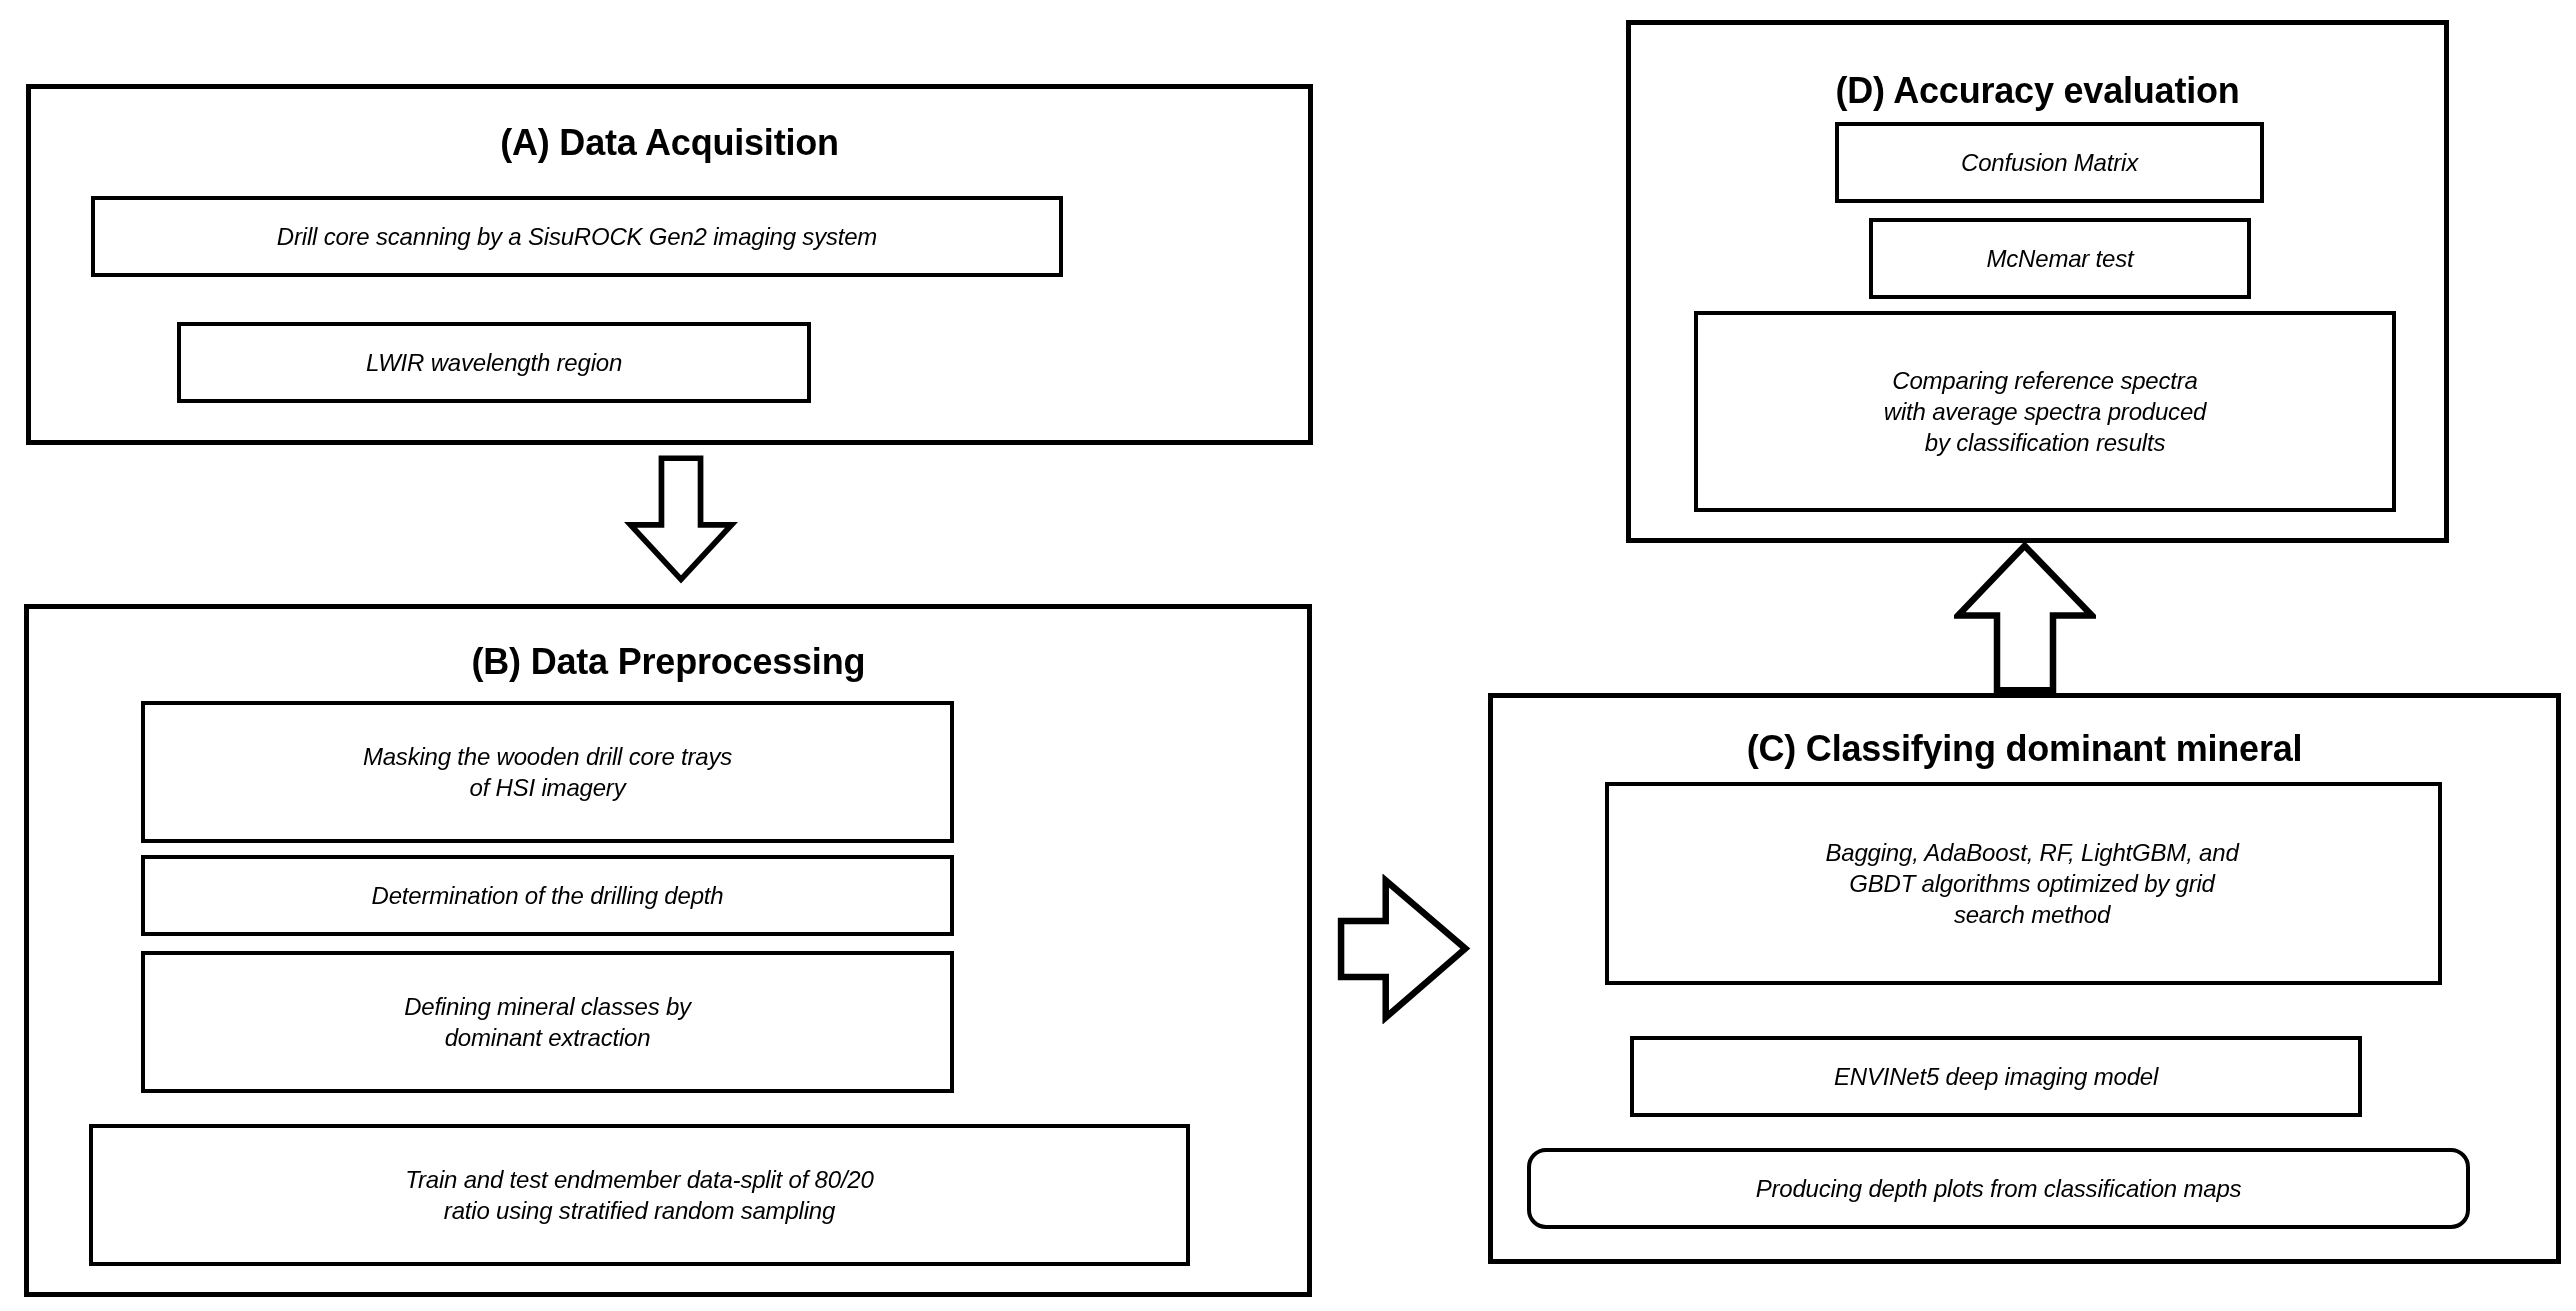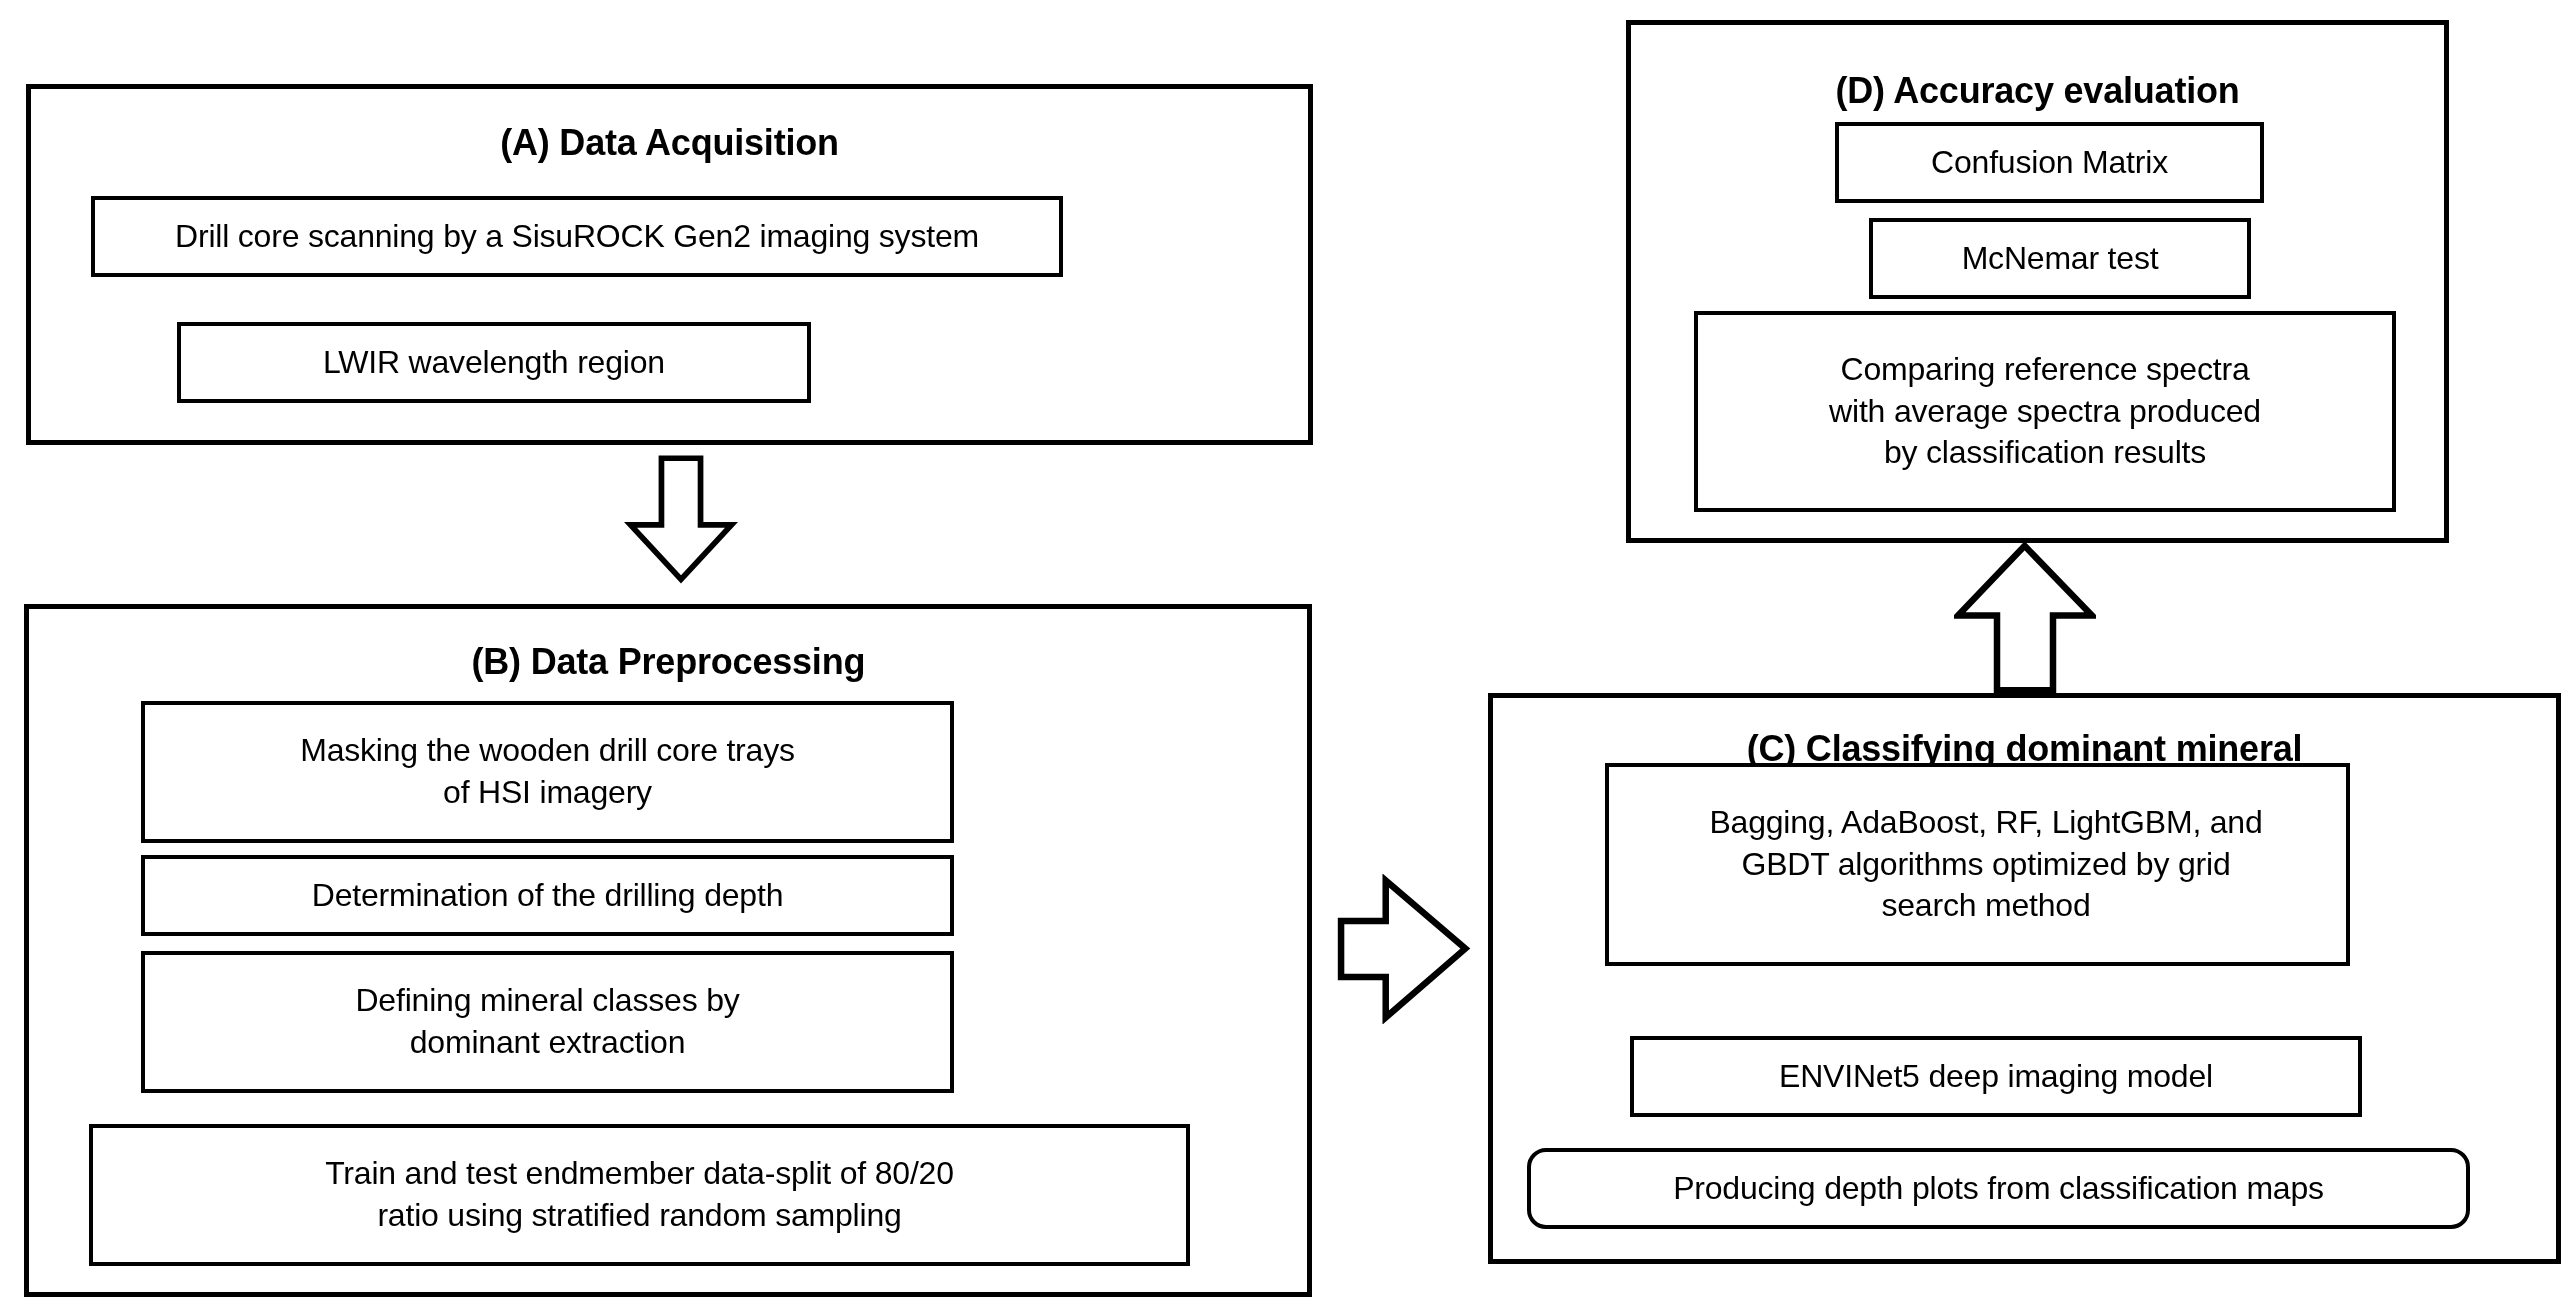--- a/index.html
+++ b/index.html
@@ -37,26 +37,27 @@
     position: absolute;
     box-sizing: border-box;
     border: 4.9px solid #000000;
     background: #ffffff;
     display: flex;
     align-items: center;
     justify-content: center;
     text-align: center;
   }
   .step-text {
-    font-size: 32px;
+    font-size: 24px;
     line-height: 1.30;
     letter-spacing: -0.2px;
     padding: 0 9.8px;
     display: block;
     width: 100%;
+    font-style: italic;
   }
   .arrow {
     position: absolute;
   }
   .arrow svg {
     display: block;
     width: 100%;
     height: 100%;
   }
 </style>
@@ -115,21 +116,21 @@
   <div class="arrow" style="left:1337px; top:874px; width:134px; height:150px;">
     <svg viewBox="0 0 165 185" preserveAspectRatio="none">
       <polygon points="5,58 60,58 60,8 158,92 60,177 60,127 5,127" fill="#ffffff" stroke="#000000" stroke-width="8" stroke-linejoin="miter"></polygon>
     </svg>
   </div>
 
   <div class="panel" style="left:1488px; top:693px; width:1073px; height:571px;">
     <div class="panel-title" style="top:31px;">(C) Classifying dominant mineral</div>
   </div>
 
-  <div class="step-box" style="left:1605px; top:763px; width:745px; height:203px;padding-left:17px;">
+  <div class="step-box" style="left:1605px; top:782px; width:837px; height:203px;padding-left:17px;">
     <span class="step-text">
       <span>Bagging, AdaBoost, RF, LightGBM, and</span><br>
       <span>GBDT algorithms optimized by grid</span><br>
       <span>search method</span>
     </span>
   </div>
 
   <div class="step-box" style="left:1630px; top:1036px; width:732px; height:81px;">
     <span class="step-text">ENVINet5 deep imaging model</span>
   </div>

